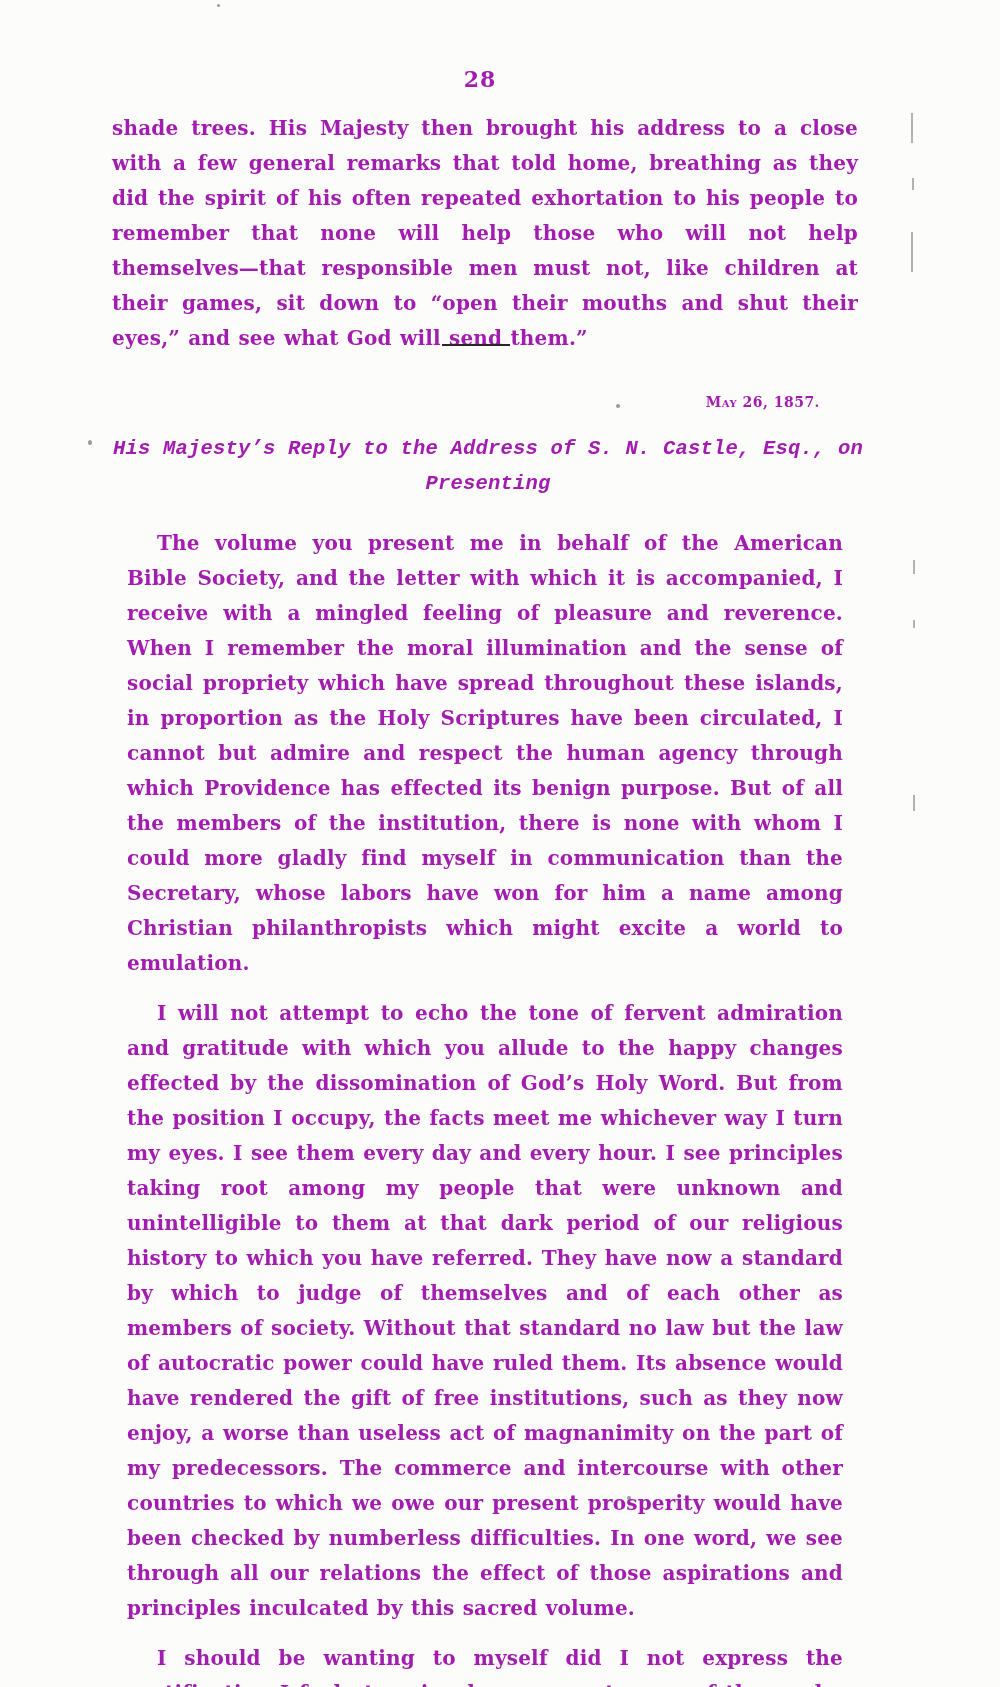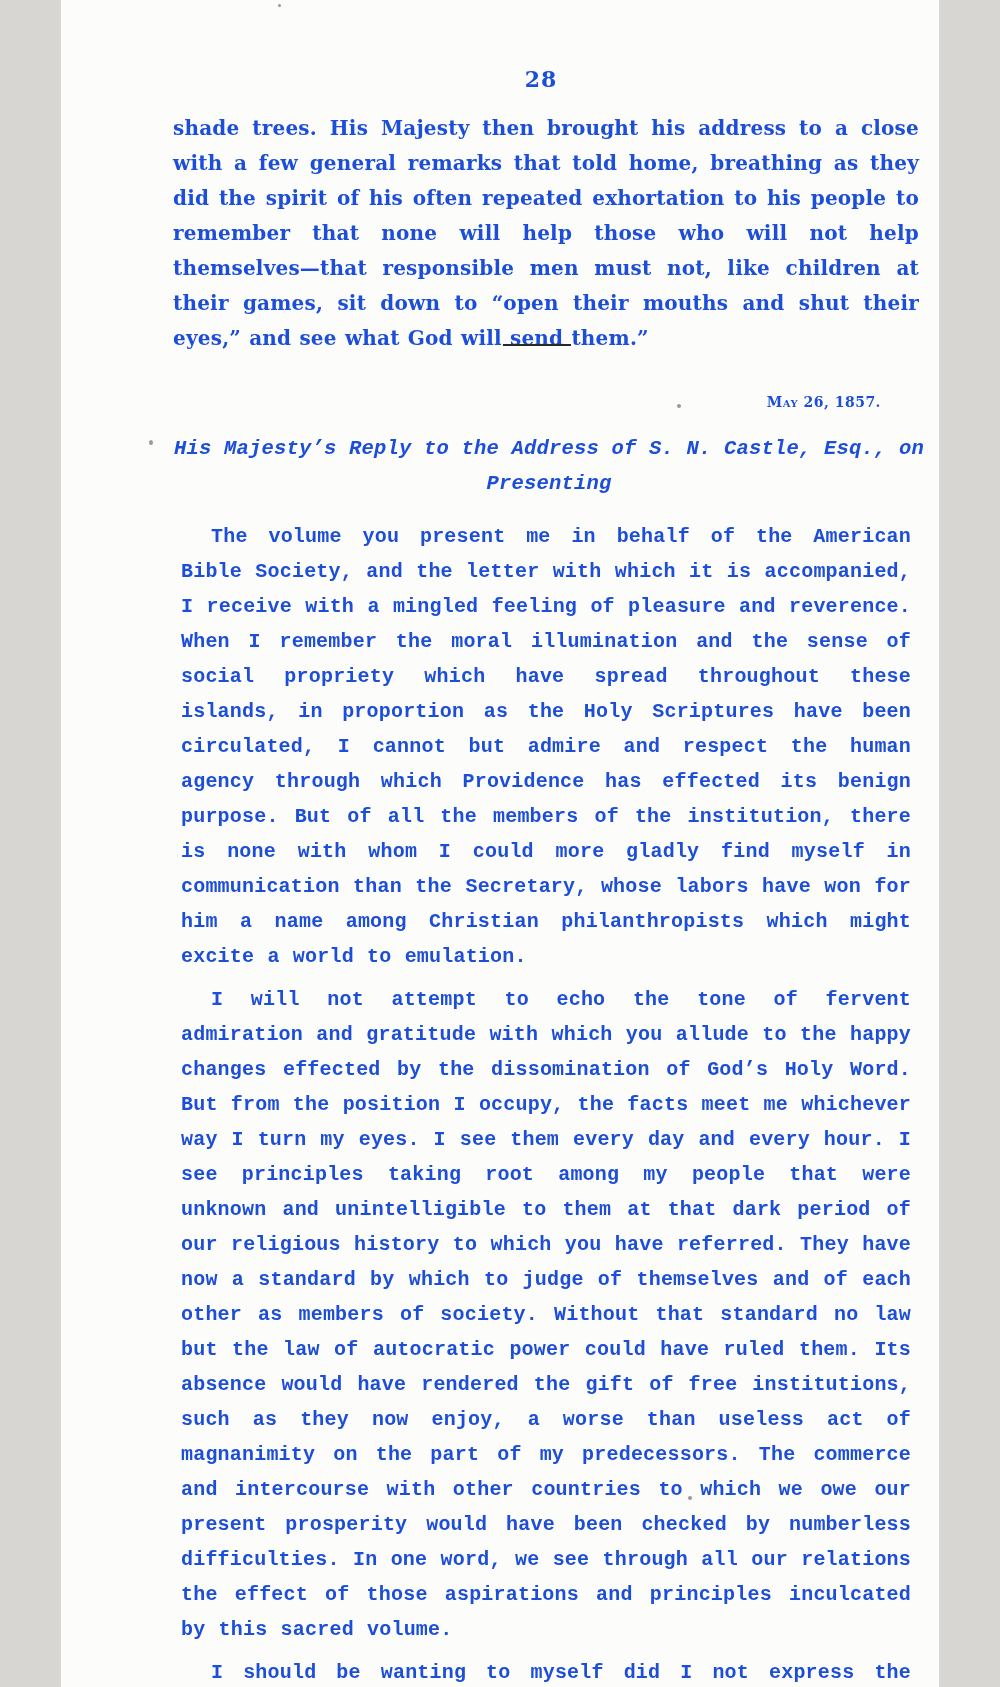--- a/index.html
+++ b/index.html
@@ -1,24 +1,24 @@
 <!DOCTYPE html>
 <html><head>
 <meta charset="utf-8">
 <style>
   html, body { margin: 0; padding: 0; background: #d8d6d2; }
   .page {
     position: relative;
-    width: 878px;
+    width: 1000px;
     height: 1687px;
     margin: 0 auto;
     background: #fcfcfa;
     overflow: hidden;
     font-family: "DejaVu Serif", serif;
-    color: #1d4ed8;
+    color: #a21caf;
   }
   .page-number {
     position: absolute;
     top: 66px;
     left: 0;
     width: 960px;
     text-align: center;
     font-size: 22px;
     font-weight: 700;
     letter-spacing: 1px;
@@ -76,23 +76,22 @@
     letter-spacing: 0.2px;
     font-family: Liberation Mono, monospace;
   }
   .body-text {
     position: absolute;
     top: 511px;
     left: 112px;
     width: 746px;
   }
   .body-text p {
-    margin: 8px;
+    margin: 15px;
     text-indent: 30px;
-    font-family: Liberation Mono, monospace;
   }
   
   .speck {
     position: absolute;
     background: #4a4742;
     opacity: 0.55;
     border-radius: 50%;
   }
   .edge-mark {
     position: absolute;

